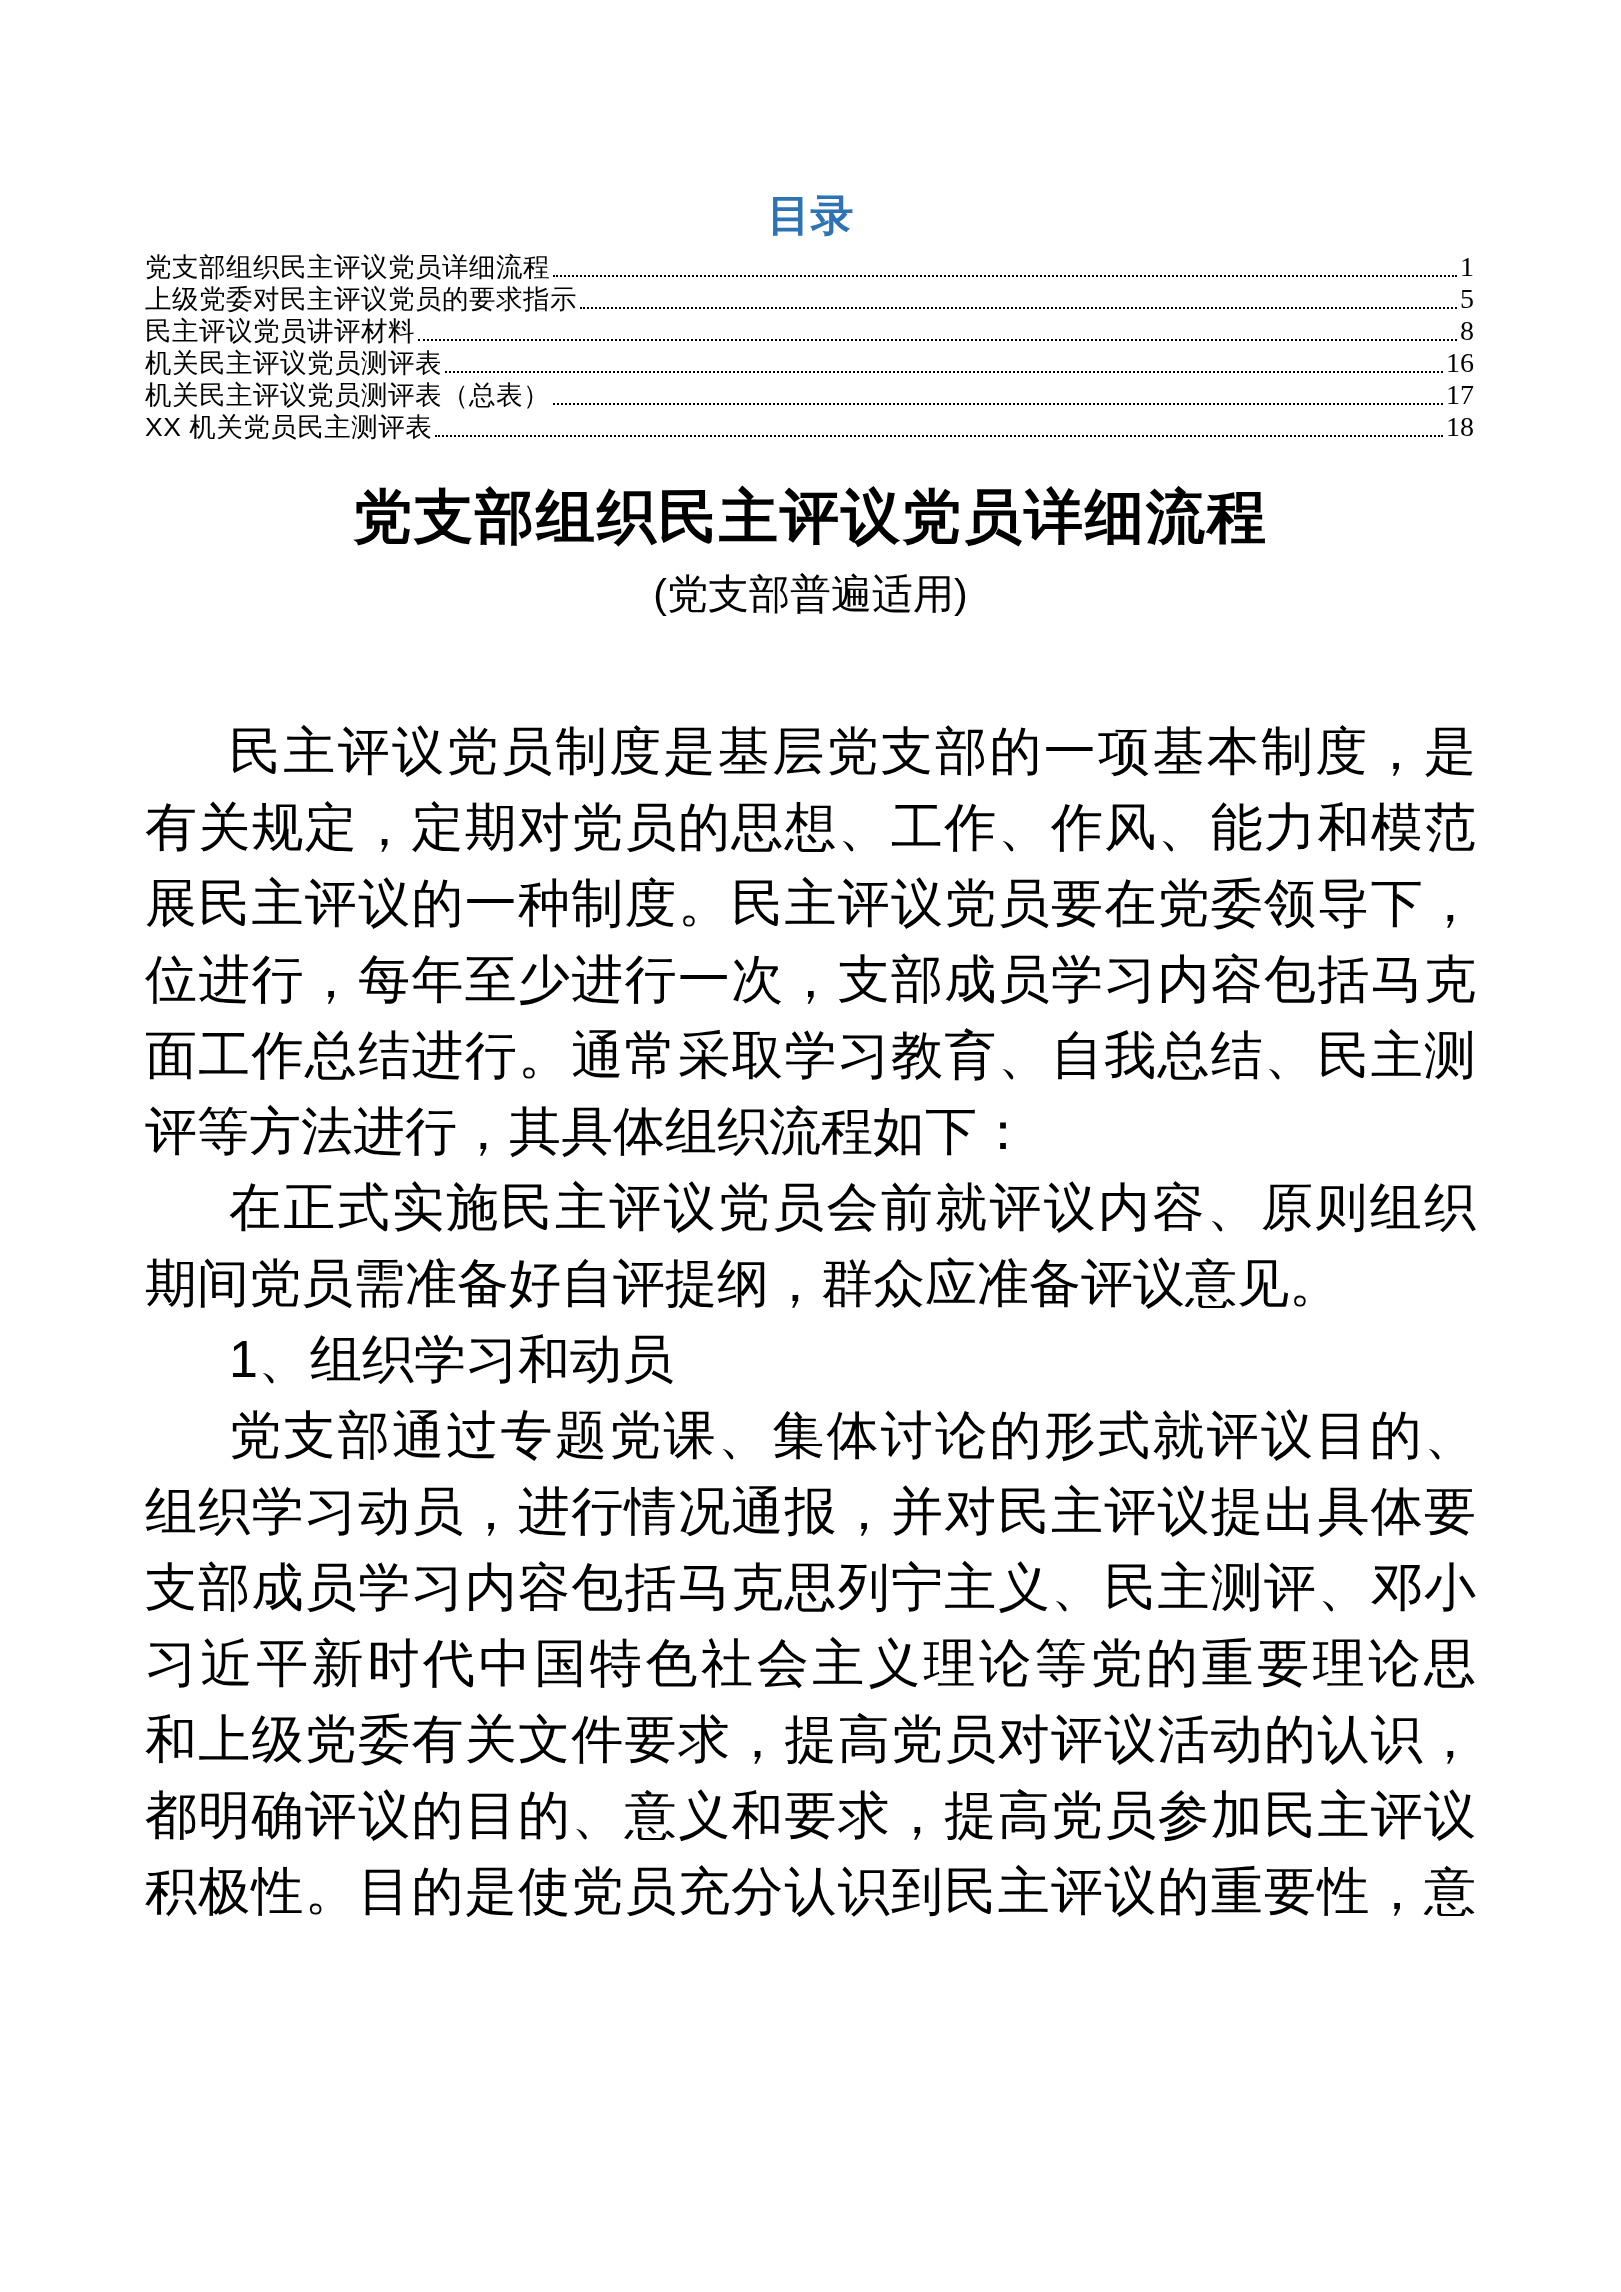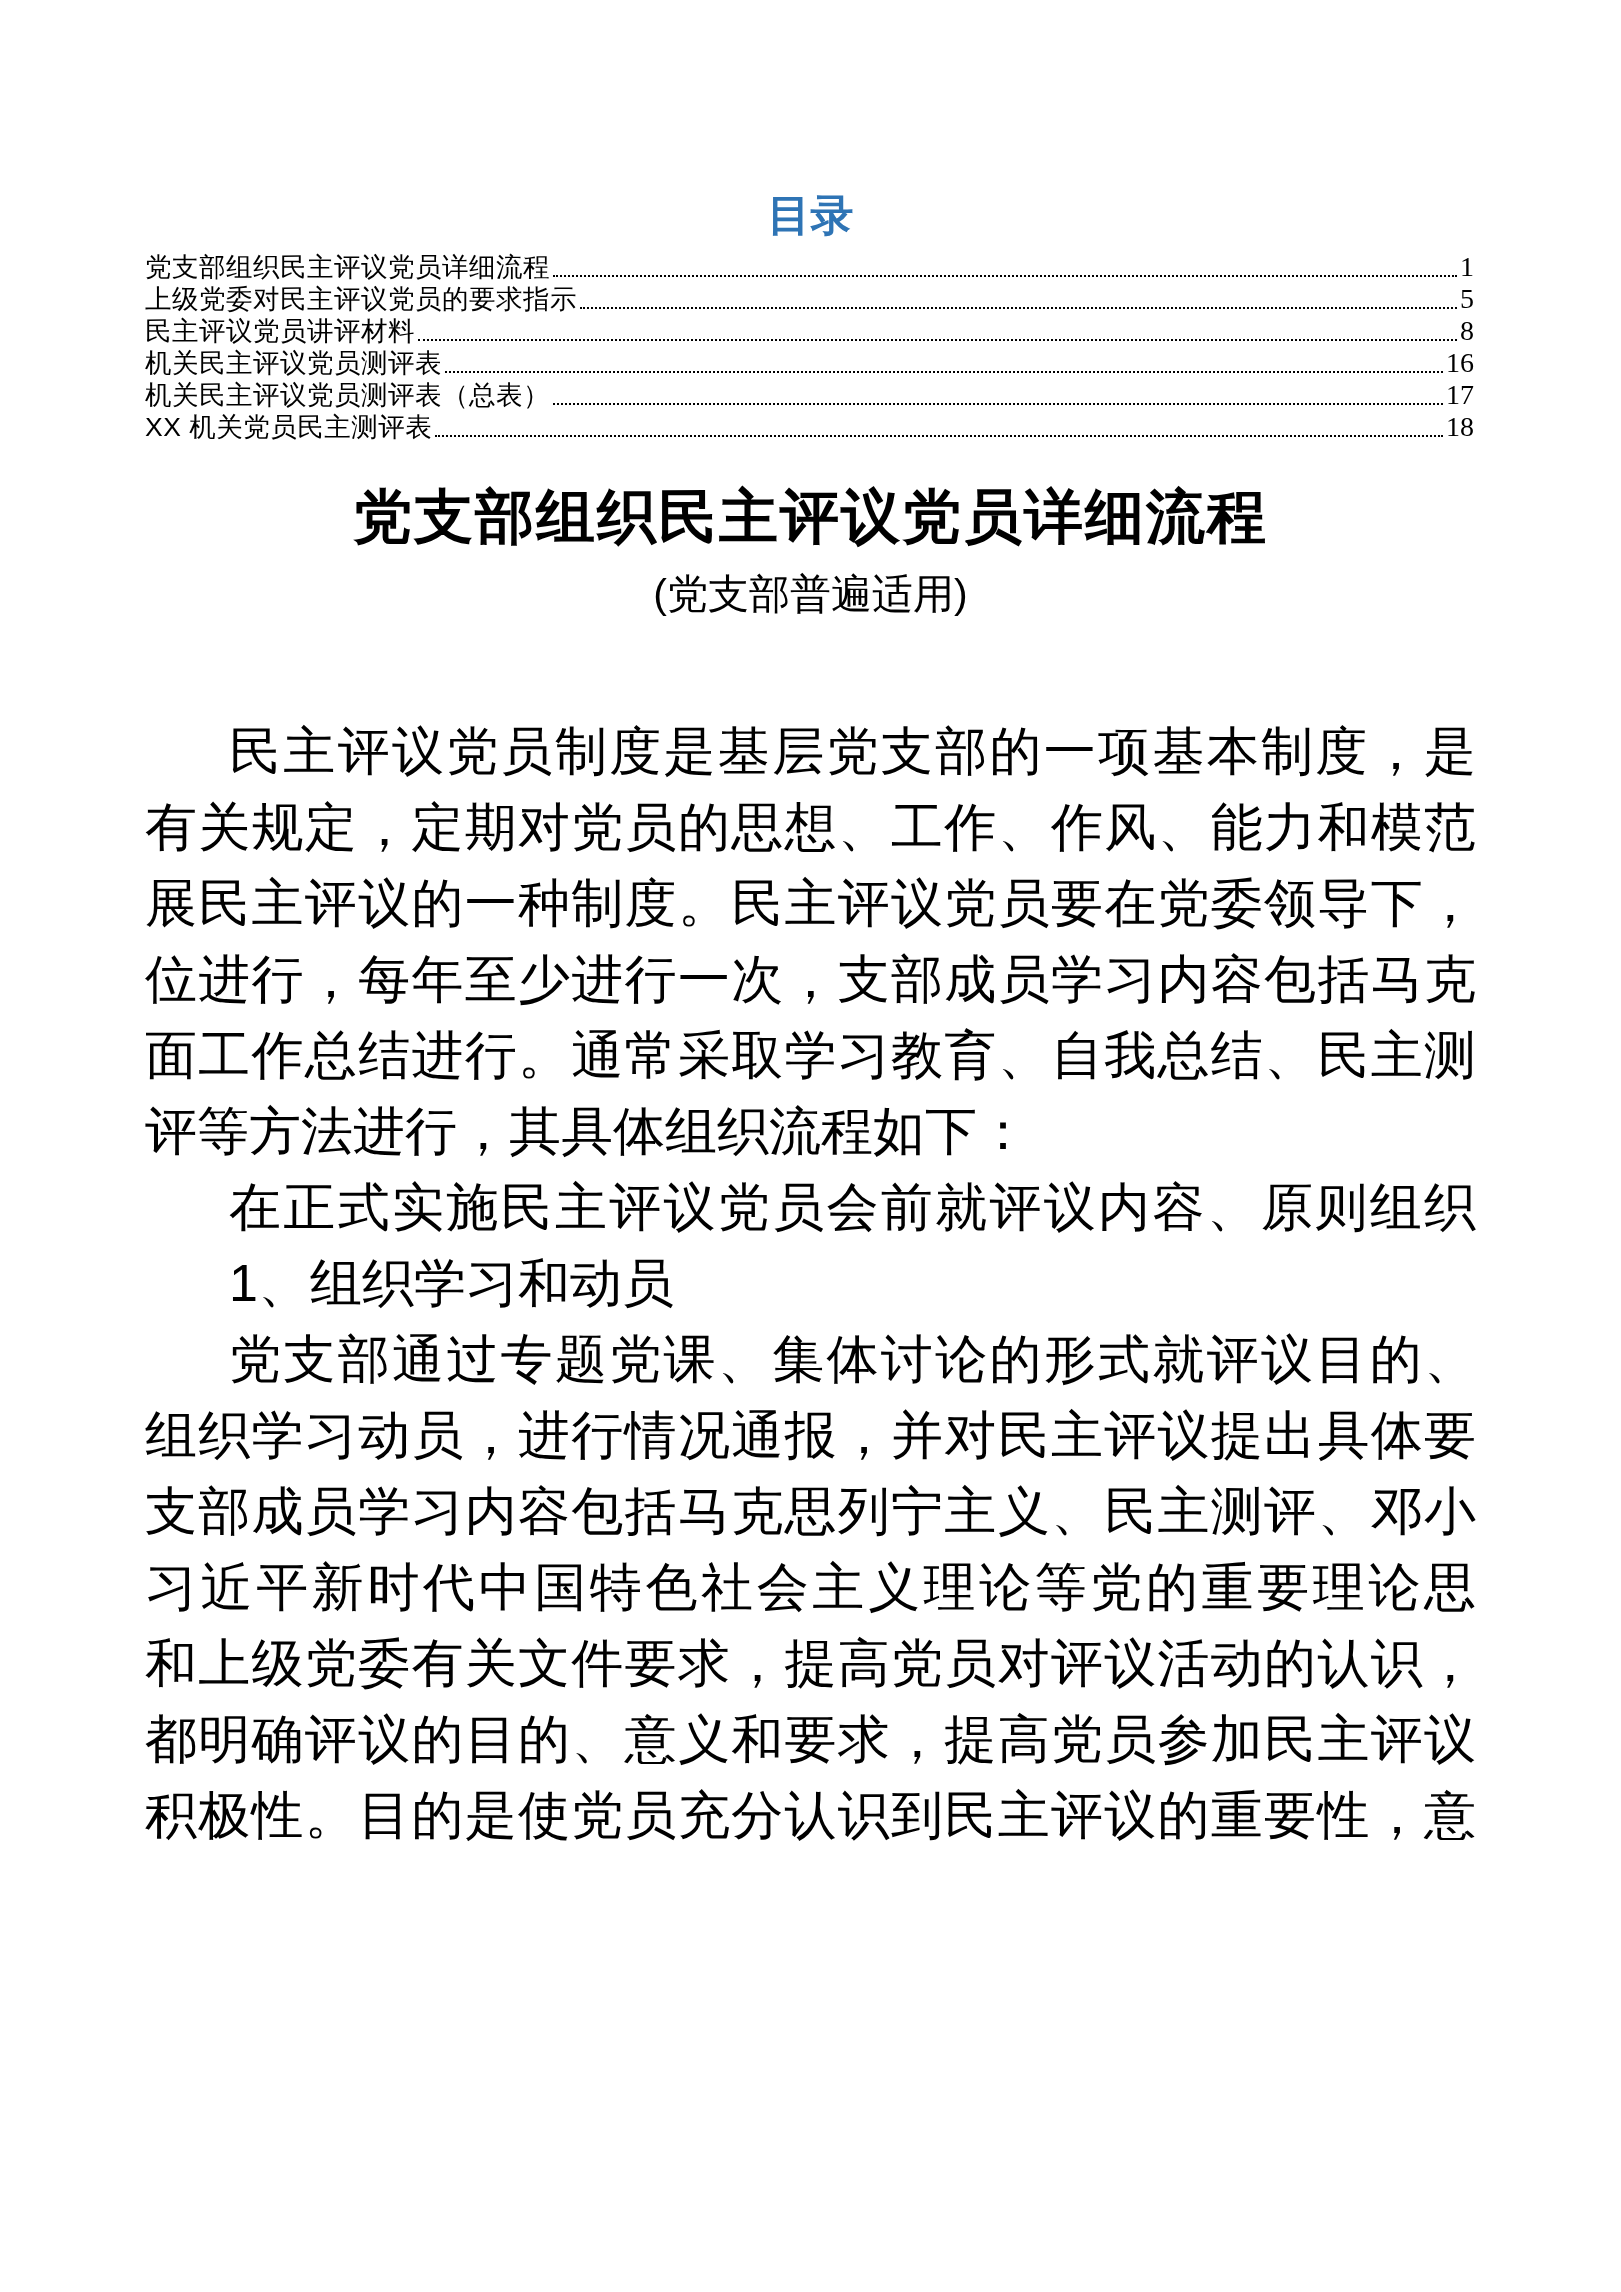--- a/index.html
+++ b/index.html
@@ -137,20 +137,21 @@
   <div class="doc-subtitle">(党支部普遍适用)</div>
 
   <div class="doc-body">
       <div class="body-line indent fill">民主评议党员制度是基层党支部的一项基本制度，是党支部按照</div>
       <div class="body-line fill">有关规定，定期对党员的思想、工作、作风、能力和模范作用情况开</div>
       <div class="body-line fill">展民主评议的一种制度。民主评议党员要在党委领导下，以支部为单</div>
       <div class="body-line fill">位进行，每年至少进行一次，支部成员学习内容包括马克思列宁主义</div>
       <div class="body-line fill">面工作总结进行。通常采取学习教育、自我总结、民主测评、组织讲</div>
       <div class="body-line">评等方法进行，其具体组织流程如下：</div>
       <div class="body-line indent fill">在正式实施民主评议党员会前就评议内容、原则组织学习和动员</div>
+      <div class="body-line">期间党员需准备好自评提纲，群众应准备评议意见。</div>
       <div class="body-line indent">1、组织学习和动员</div>
       <div class="body-line indent fill">党支部通过专题党课、集体讨论的形式就评议目的、意义及要求</div>
       <div class="body-line fill">组织学习动员，进行情况通报，并对民主评议提出具体要求。要组织</div>
       <div class="body-line fill">支部成员学习内容包括马克思列宁主义、民主测评、邓小平理论和</div>
       <div class="body-line fill">习近平新时代中国特色社会主义理论等党的重要理论思想，学习党章</div>
       <div class="body-line fill">和上级党委有关文件要求，提高党员对评议活动的认识，使每个党员</div>
       <div class="body-line fill">都明确评议的目的、意义和要求，提高党员参加民主评议的自觉性和</div>
       <div class="body-line fill">积极性。目的是使党员充分认识到民主评议的重要性，意义及要求</div>
     </div>
 

